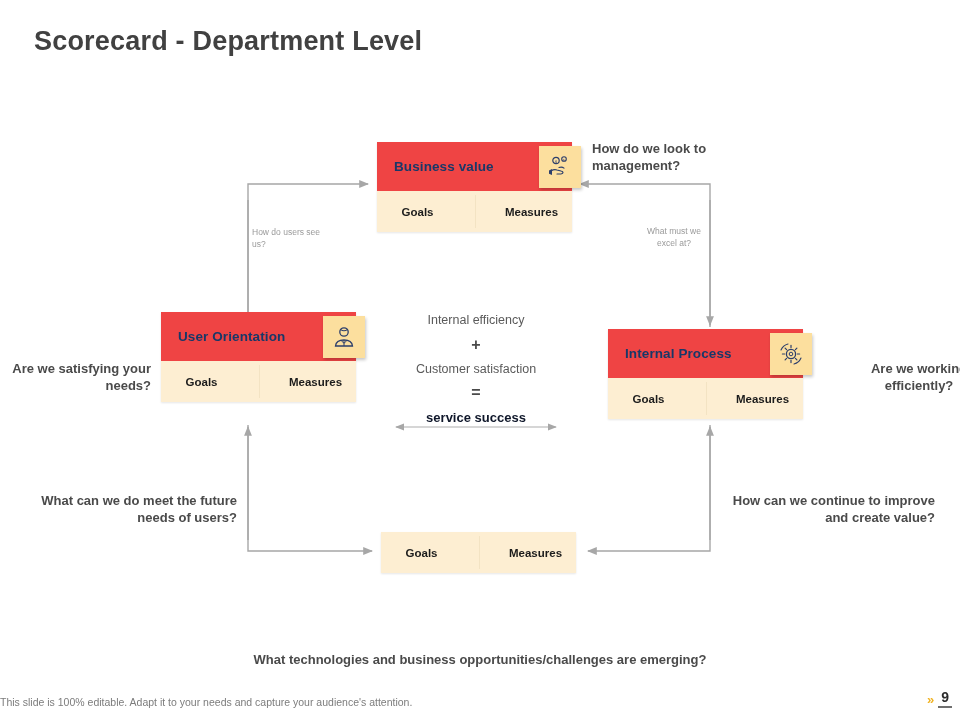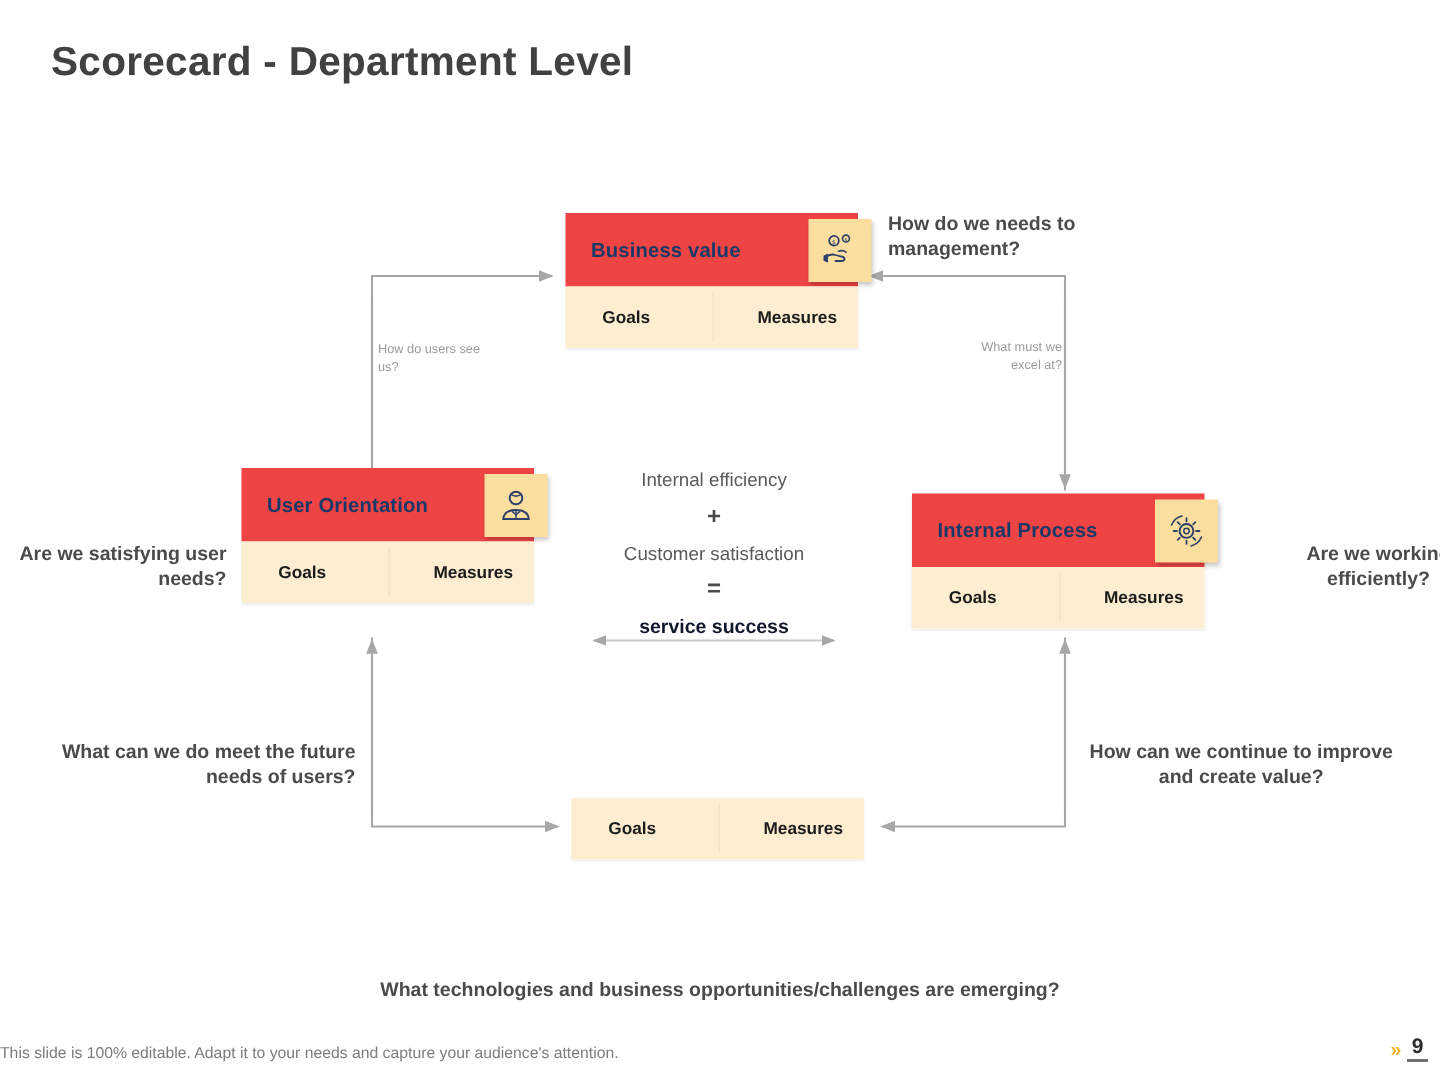--- a/index.html
+++ b/index.html
@@ -108,33 +108,33 @@
     position: absolute;
     font-size: 13px;
     font-weight: bold;
     color: #4a4a4a;
     line-height: 1.33;
   }
   #q-management { left: 592px; top: 140px; width: 190px; text-align: left; }
   #q-user-needs { left: 8px; top: 360px; width: 143px; text-align: right; }
   #q-efficiency { left: 844px; top: 360px; width: 150px; text-align: center; }
   #q-future-needs { left: 34px; top: 492px; width: 203px; text-align: right; }
-  #q-improve-value { left: 720px; top: 492px; width: 215px; text-align: center; }
+  #q-improve-value { left: 720px; top: 492px; width: 215px; text-align: right; }
   #q-emerging {
     left: 0px; top: 651px; width: 960px; text-align: center;
   }
 
   .q-small {
     position: absolute;
     font-size: 8.5px;
     color: #9a9a9a;
     line-height: 1.45;
   }
   #q-users-see { left: 252px; top: 226px; width: 80px; text-align: left; }
-  #q-excel-at { left: 640px; top: 225px; width: 68px; text-align: right; }
+  #q-excel-at { left: 640px; top: 225px; width: 68px; text-align: center; }
 
   
   #equation {
     position: absolute;
     left: 386px;
     top: 314px;
     width: 180px;
     text-align: center;
     color: #5a5a5a;
   }
@@ -293,22 +293,22 @@
   </div>
 
   <div class="card" id="card-future-readiness">
     <div class="card-body">
       <span class="divider"></span>
       <span class="cell">Goals</span>
       <span class="cell">Measures</span>
     </div>
   </div>
 
-  <div class="q-label" id="q-management">How do we needs to management?</div>
-  <div class="q-label" id="q-user-needs">Are we satisfying user needs?</div>
+  <div class="q-label" id="q-management">How do we look to management?</div>
+  <div class="q-label" id="q-user-needs">Are we satisfying your needs?</div>
   <div class="q-label" id="q-efficiency">Are we working efficiently?</div>
   <div class="q-label" id="q-future-needs">What can we do meet the future needs of users?</div>
   <div class="q-label" id="q-improve-value">How can we continue to improve and create value?</div>
   <div class="q-label" id="q-emerging">What technologies and business opportunities/challenges are emerging?</div>
 
   <div class="q-small" id="q-users-see">How do users see us?</div>
   <div class="q-small" id="q-excel-at">What must we excel at?</div>
 
   <div id="equation">
     <div class="line">Internal efficiency</div>

